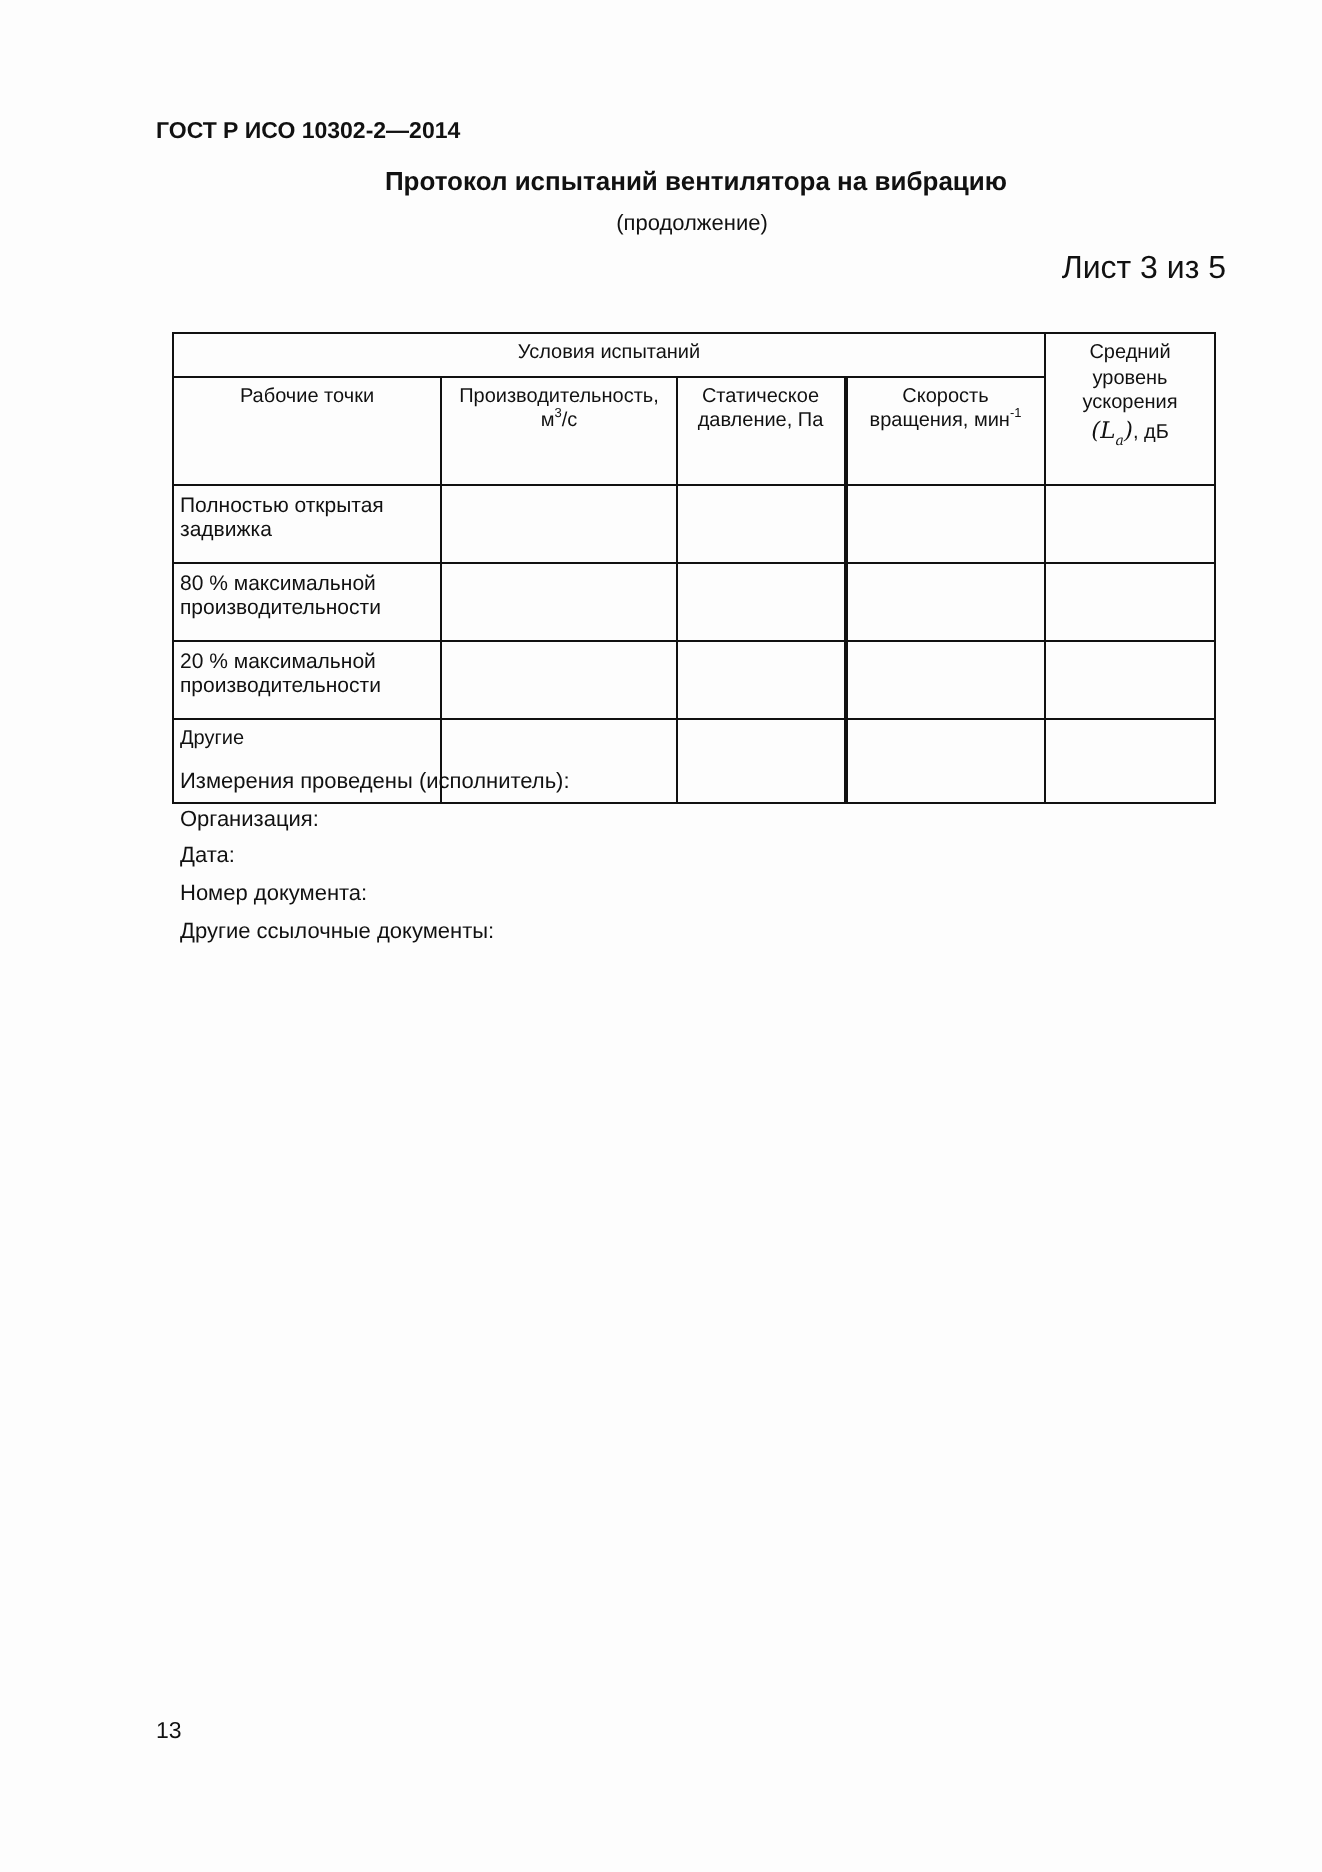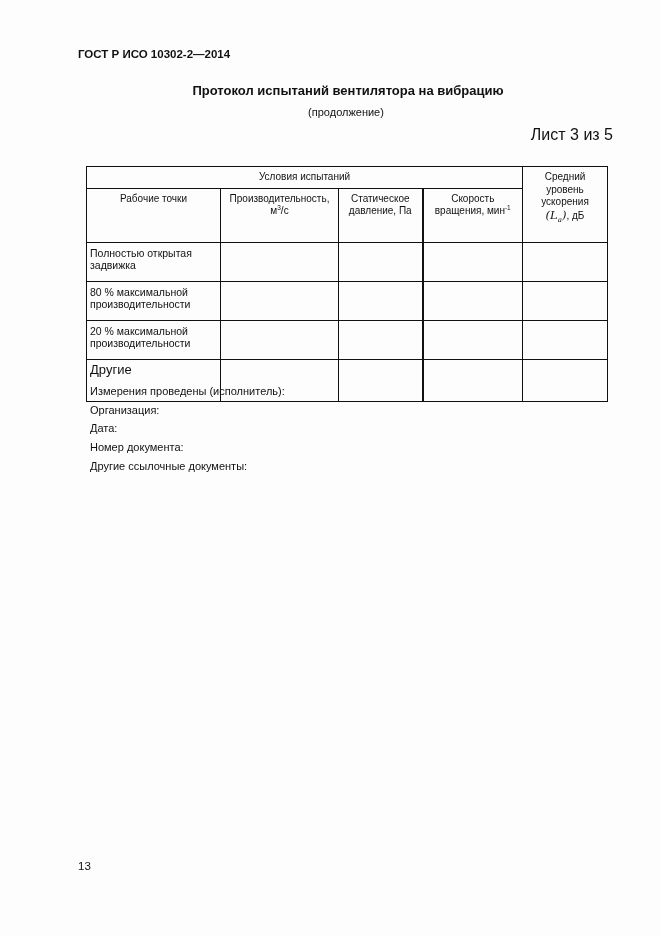--- a/index.html
+++ b/index.html
@@ -1,31 +1,31 @@
 <!DOCTYPE html>
 <html><head>
   <meta charset="utf-8">
   <style>
     html, body { margin: 0; padding: 0; background: #fdfdfd; }
     body { width: 661px; height: 936px; position: relative; overflow: hidden;
            font-family: "Liberation Sans", sans-serif; color: #111; }
     .abs { position: absolute; white-space: nowrap; }
-    .std { left: 78px; top: 48px; font-size: 11.5px; font-weight: bold; }
+    .std { left: 78px; top: 60px; font-size: 11.5px; font-weight: bold; }
     .title { left: 0; width: 696px; text-align: center; top: 83px; font-size: 13px; font-weight: bold; }
     .subtitle { left: 0; width: 692px; text-align: center; top: 106px; font-size: 11px; }
     .sheet { right: 48px; top: 126px; font-size: 16px; }
     table.proto { position: absolute; left: 86px; top: 166px; width: 521px; border-collapse: collapse;
                   font-size: 10px; table-layout: fixed; }
     table.proto td { border: 1.5px solid #111; vertical-align: top; padding: 4px 3px; line-height: 12.5px; }
     table.proto td.c { text-align: center; }
     table.proto td.thick-l { border-left-width: 2.5px; }
     .hdr-top td { height: 9px; }
     .hdr-sub td { height: 45px; }
     .data td { height: 30px; font-size: 10.5px; }
-    .data-last td { height: 33px; font-size: 13px; }
+    .data-last td { height: 33px; font-size: 10px; }
     sup { font-size: 6.5px; line-height: 0; }
     .la { font-family: "DejaVu Serif", serif; font-style: italic; font-size: 11.5px; }
     .la sub { font-size: 7px; }
     .fields { left: 78px; font-size: 11px; padding-left: 12px; }
     .pnum { left: 78px; top: 860px; font-size: 11.5px; }
   </style>
 </head>
 <body>
 
 <div class="abs std">ГОСТ Р ИСО 10302-2—2014</div>

